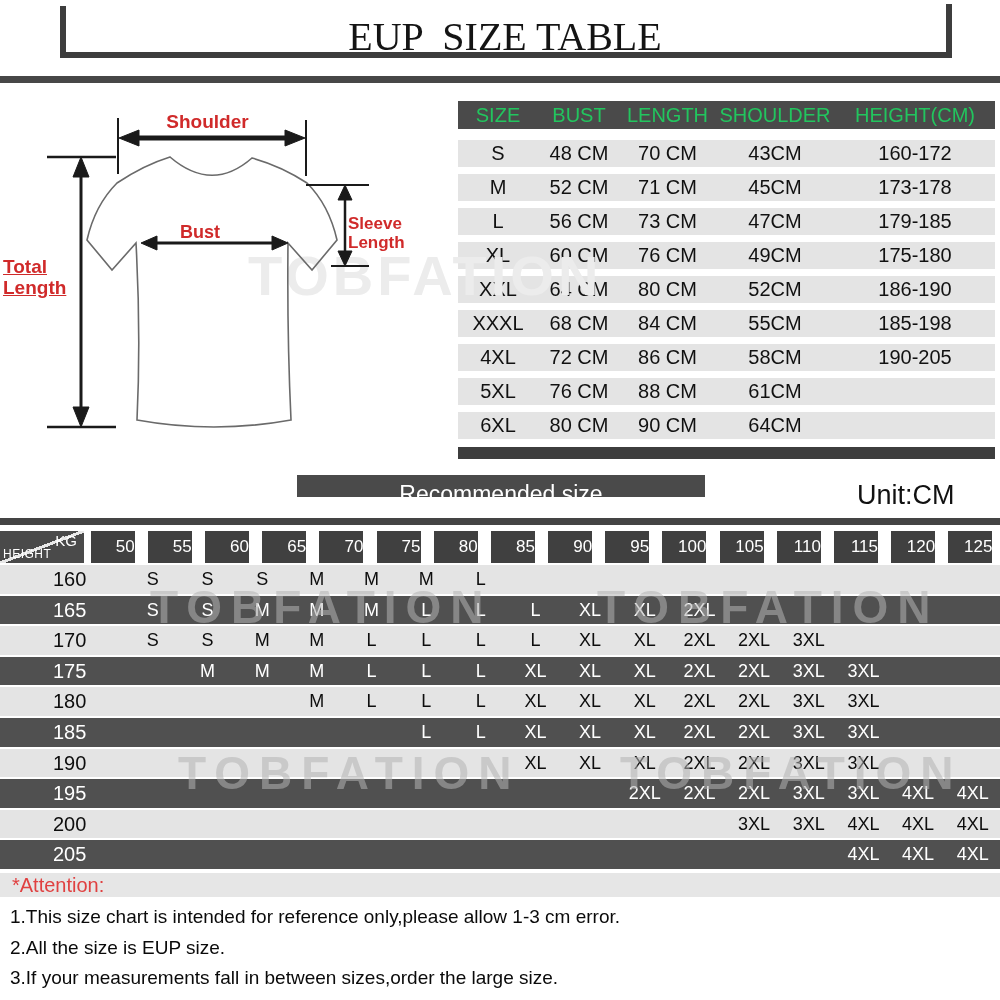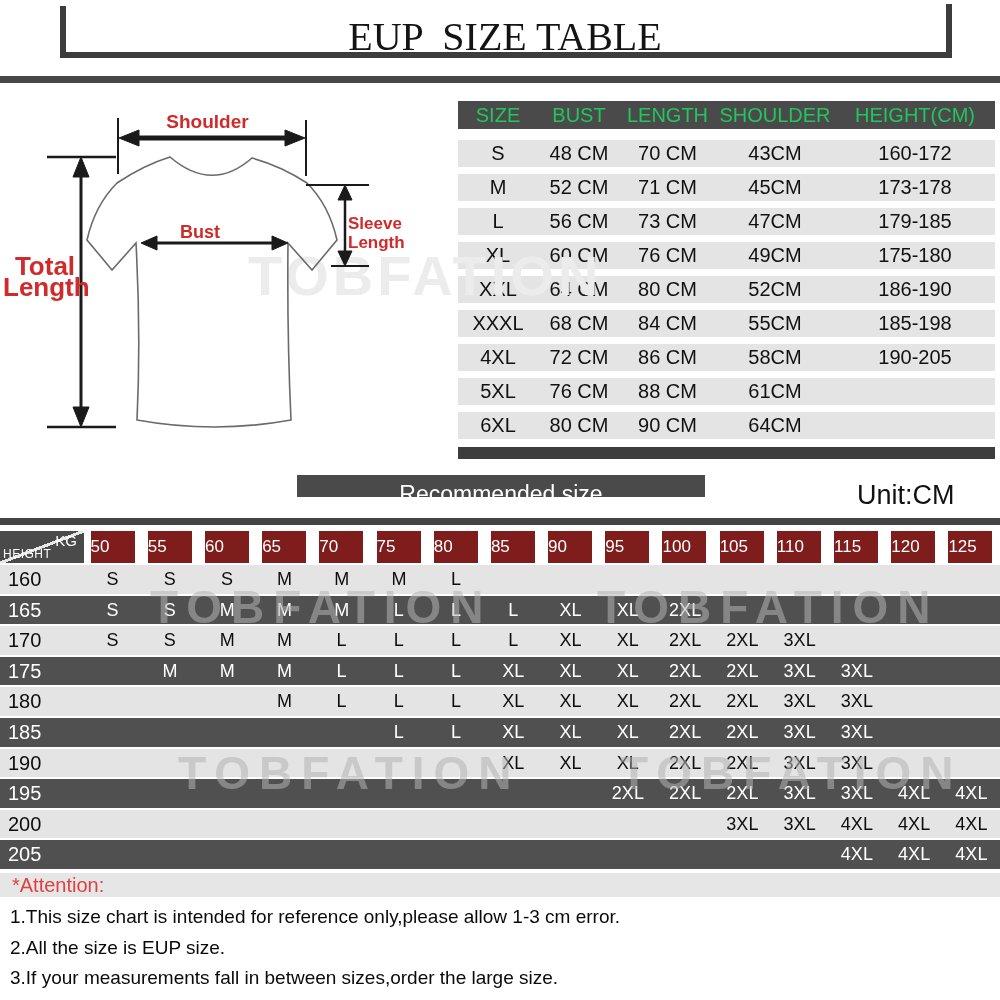--- a/index.html
+++ b/index.html
@@ -13,21 +13,21 @@
   .title-bottom-bar{ position:absolute; left:60px;  top:52px; width:892px; height:6px; background:#3d3d3d; }
   .title-text { position:absolute; left:60px; top:13px; width:890px; text-align:center;
     font-family:"Liberation Serif", serif; font-size:40px; color:#141414; white-space:pre; }
   .top-divider { position:absolute; left:0; top:76px; width:1000px; height:7px; background:#474747; }
 
   
   .shirt-svg { position:absolute; left:0; top:90px; z-index:3; }
   .lbl { position:absolute; color:#d02a2a; font-weight:bold; z-index:4; }
   .lbl-shoulder { left:150px; top:111px; width:115px; text-align:center; font-size:19px; }
   .lbl-bust     { left:168px; top:222px; width:64px;  text-align:center; font-size:18px; }
-  .lbl-total    { left:3px;   top:256px; width:84px;  text-align:center; font-size:26px; line-height:21px; }
+  .lbl-total    { left:3px;   top:256px; width:84px;  text-align:left; font-size:19px; line-height:21px;text-decoration:underline; }
   .lbl-sleeve   { left:348px; top:214px; width:72px;  font-size:17px; line-height:19px; }
 
   
   .size-table { position:absolute; left:458px; top:101px; width:537px; z-index:1; }
   .st-head { display:flex; background:#4a4a4a; color:#22c55e; height:28px; line-height:28px;
     font-size:20px; margin-bottom:11px; }
   .st-row  { display:flex; background:#e4e4e4; color:#111; height:27px; line-height:27px;
     font-size:20px; margin-bottom:7px; }
   .st-cell { text-align:center; }
   .st-cell.c0 { width:80px; } .st-cell.c1 { width:82px; } .st-cell.c2 { width:95px; }
@@ -43,27 +43,27 @@
   
   .matrix { position:absolute; left:0; top:531px; width:1000px; z-index:1; }
   .mx-head { display:flex; height:32px; }
   .mx-corner { width:84px; height:32px; position:relative; color:#fff;
     background-color:#4a4a4a;
     background-image:linear-gradient(to bottom right,
       rgba(0,0,0,0) calc(50% - 1.5px), #e8e8e8 calc(50% - 1.5px),
       #e8e8e8 calc(50% + 1.5px), rgba(0,0,0,0) calc(50% + 1.5px)); }
   .mx-corner-kg { position:absolute; top:1px; right:7px; font-size:15px; }
   .mx-corner-height { position:absolute; bottom:2px; left:3px; font-size:12px; letter-spacing:0.5px; }
-  .mx-wcell { width:44px; height:32px; margin:0 6.6px; background:#7f1d1d; color:#fff;
-    text-align:left; line-height:32px; font-size:17px; }
+  .mx-wcell { width:44px; height:32px; margin:0 6.6px; background:#404040; color:#fff;
+    text-align:right; line-height:32px; font-size:17px; }
   .mx-body { margin-top:2px; }
   .mx-row { display:flex; height:28.6px; line-height:28.6px; margin-bottom:2px; }
   .mx-row.light { background:#e4e4e4; color:#0d0d0d; }
   .mx-row.dark  { background:#505050; color:#fff; }
-  .mx-h { width:84px; padding-left:8px; box-sizing:border-box; font-size:20px; }
+  .mx-h { width:84px; padding-left:8px; box-sizing:border-box; font-size:20px;margin-left:45px; }
   .mx-c { width:57.25px; text-align:center; font-size:18px; }
 
   
   .wm { position:absolute; font-weight:bold; white-space:nowrap; }
   .wm-top { left:248px; top:243px; font-size:56px; color:#ececec; letter-spacing:4px; z-index:2; }
   .wm-mx { font-size:46px; color:rgba(178,178,178,0.55); letter-spacing:9px; z-index:5; }
   .wm-mx1a { left:150px; top:580px; } .wm-mx1b { left:597px; top:580px; }
   .wm-mx2a { left:178px; top:746px; } .wm-mx2b { left:620px; top:746px; }
 
   

